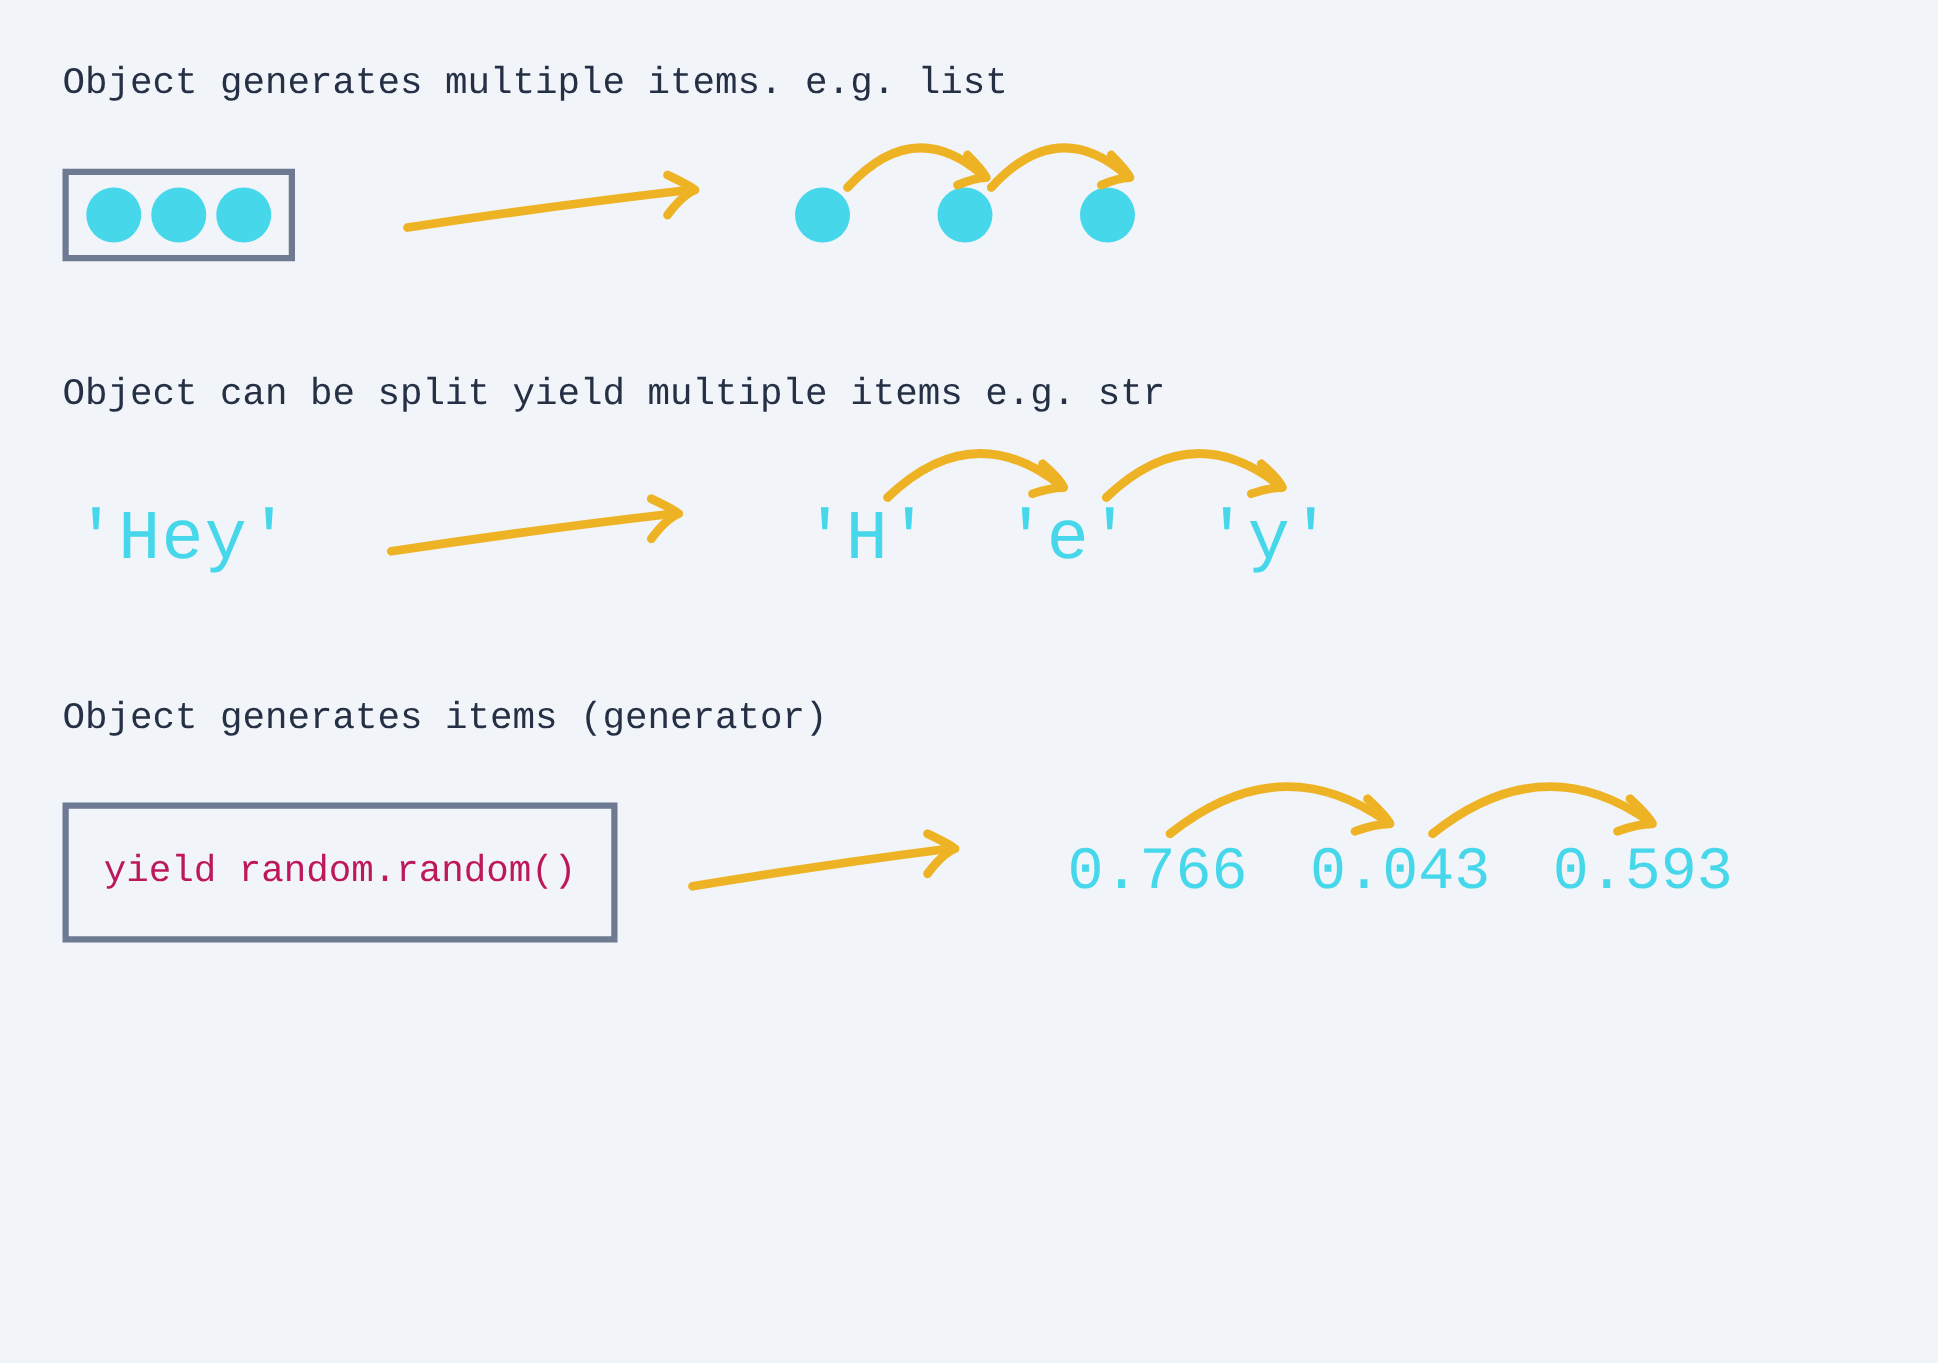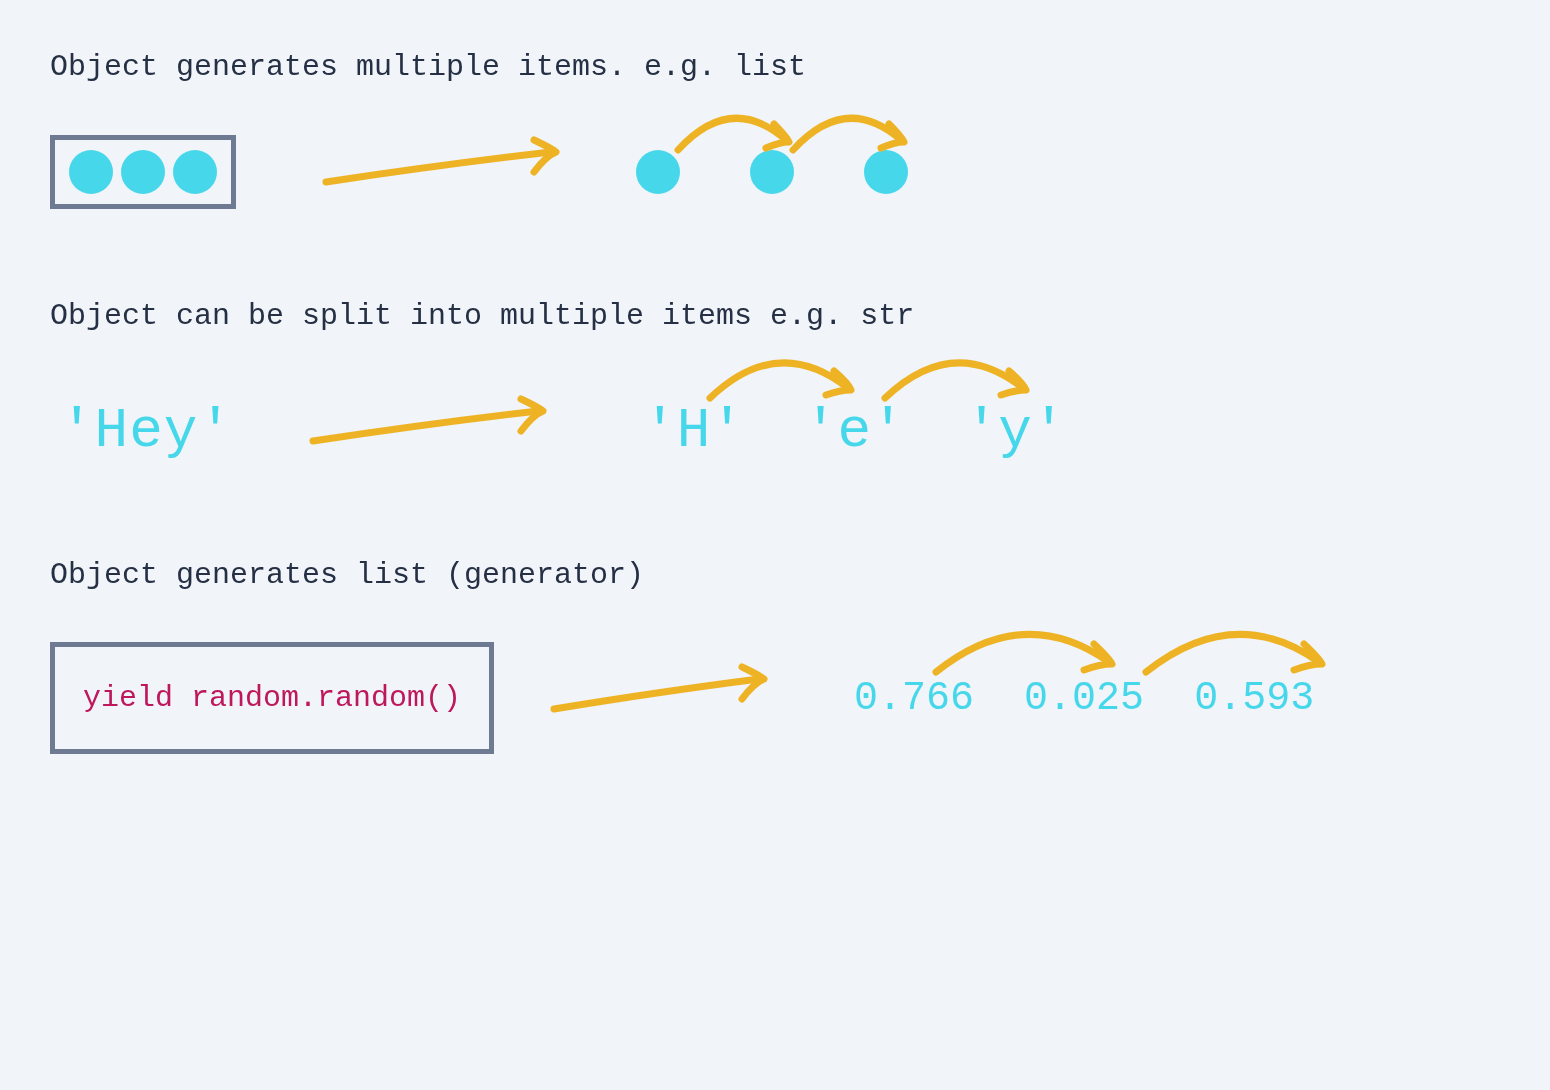--- a/index.html
+++ b/index.html
@@ -70,21 +70,21 @@
       margin-left: 50px;
     }
     .items3 {
       display: flex;
       align-items: center;
       gap: 50px;
       position: relative;
       margin-left: 40px;
     }
     .num {
-      font-size: 40px;
+      font-size: 48px;
       color: #47d7eb;
     }
     .codebox {
       border: 5px solid #6d7a92;
       padding: 34px 28px;
       font-size: 30px;
       color: #be185d;
     }
     .arc {
       position: absolute;
@@ -123,21 +123,21 @@
         <svg width="140" height="60" viewBox="0 0 140 60">
           <path d="M 12 50 Q 65 -8 120 40" stroke="#eeb325" stroke-width="7" fill="none" stroke-linecap="round"></path>
           <path d="M 108 24 Q 120 36 123 42 Q 114 42 100 48" stroke="#eeb325" stroke-width="7" fill="none" stroke-linecap="round" stroke-linejoin="round"></path>
         </svg>
       </span>
     </div>
   </div>
 </div>
 
 <div class="section">
-  <div class="heading">Object can be split into multiple items e.g. str</div>
+  <div class="heading">Object can be split yield multiple items e.g. str</div>
   <div class="row" style="margin-top:60px;">
     <span class="hey">'Hey'</span>
     <span class="arrow-long" style="margin-left:70px;">
       <svg width="260" height="70" viewBox="0 0 260 70">
         <path d="M 10 48 Q 130 30 235 18" stroke="#eeb325" stroke-width="7" fill="none" stroke-linecap="round"></path>
         <path d="M 218 6 Q 235 14 240 18 Q 230 22 218 38" stroke="#eeb325" stroke-width="7" fill="none" stroke-linecap="round" stroke-linejoin="round"></path>
       </svg>
     </span>
     <div class="items2">
       <span class="char">'H'</span>
@@ -153,34 +153,34 @@
         <svg width="170" height="65" viewBox="0 0 170 65">
           <path d="M 12 55 Q 80 -10 150 45" stroke="#eeb325" stroke-width="7" fill="none" stroke-linecap="round"></path>
           <path d="M 136 28 Q 150 40 153 47 Q 142 47 128 52" stroke="#eeb325" stroke-width="7" fill="none" stroke-linecap="round" stroke-linejoin="round"></path>
         </svg>
       </span>
     </div>
   </div>
 </div>
 
 <div class="section">
-  <div class="heading">Object generates list  (generator)</div>
+  <div class="heading">Object generates items  (generator)</div>
   <div class="row" style="margin-top:50px;">
     <div class="codebox">
       <span>yield random.random()</span>
     </div>
     <span class="arrow-long" style="margin-left:50px;">
       <svg width="240" height="70" viewBox="0 0 240 70">
         <path d="M 10 48 Q 120 30 215 18" stroke="#eeb325" stroke-width="7" fill="none" stroke-linecap="round"></path>
         <path d="M 198 6 Q 215 14 220 18 Q 210 22 198 38" stroke="#eeb325" stroke-width="7" fill="none" stroke-linecap="round" stroke-linejoin="round"></path>
       </svg>
     </span>
     <div class="items3">
       <span class="num">0.766</span>
-      <span class="num">0.025</span>
+      <span class="num">0.043</span>
       <span class="num">0.593</span>
       <span class="arc" style="left:70px; top:-62px;">
         <svg width="210" height="70" viewBox="0 0 210 70">
           <path d="M 12 58 Q 100 -12 185 48" stroke="#eeb325" stroke-width="7" fill="none" stroke-linecap="round"></path>
           <path d="M 170 30 Q 185 44 188 50 Q 176 50 160 56" stroke="#eeb325" stroke-width="7" fill="none" stroke-linecap="round" stroke-linejoin="round"></path>
         </svg>
       </span>
       <span class="arc" style="left:280px; top:-62px;">
         <svg width="210" height="70" viewBox="0 0 210 70">
           <path d="M 12 58 Q 100 -12 185 48" stroke="#eeb325" stroke-width="7" fill="none" stroke-linecap="round"></path>

